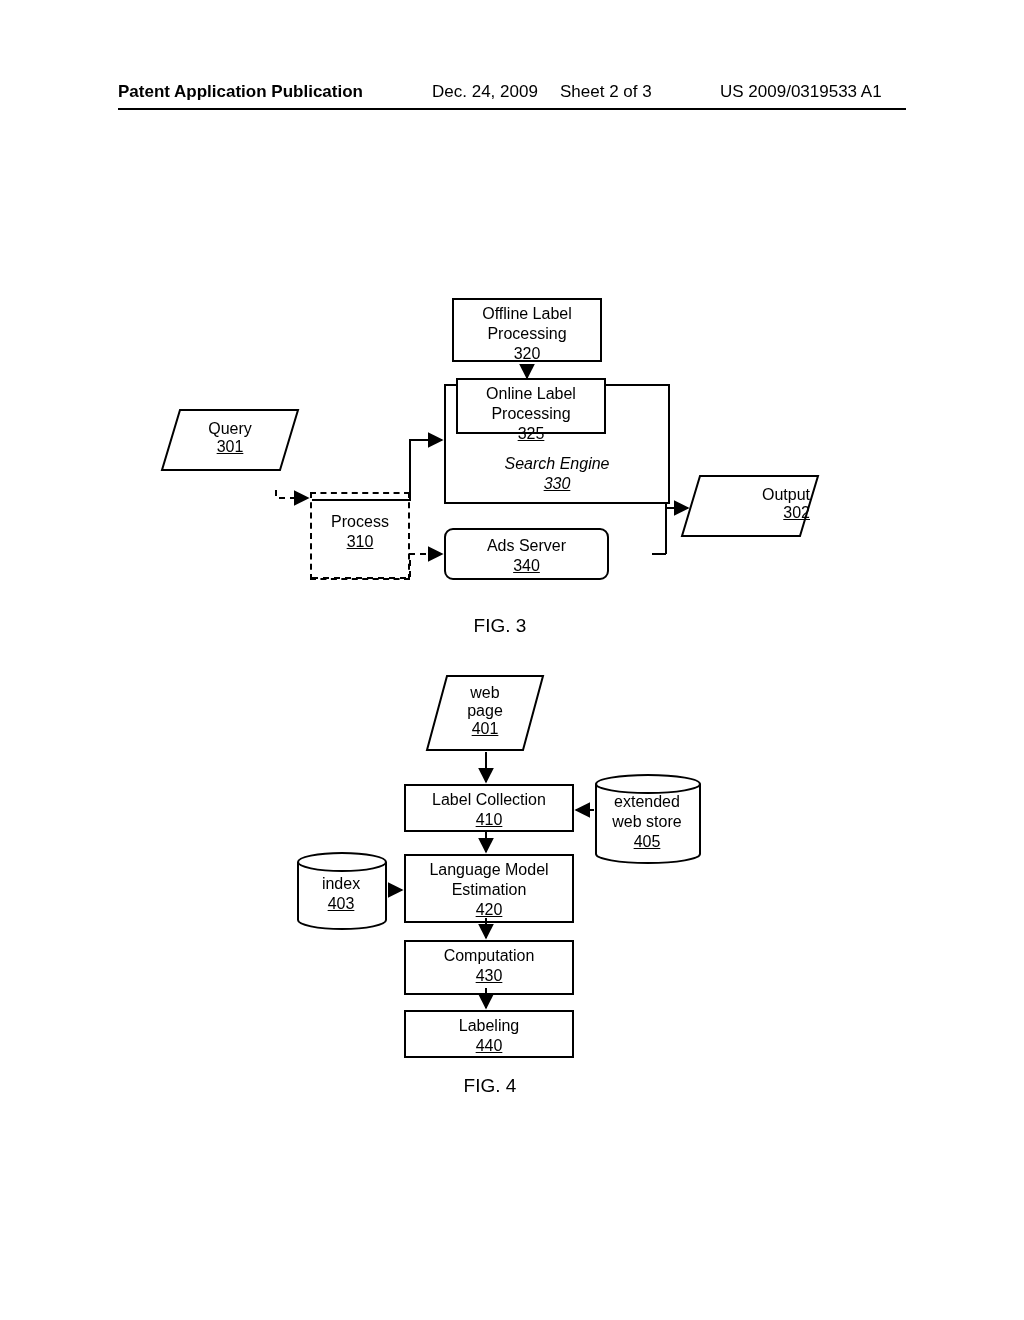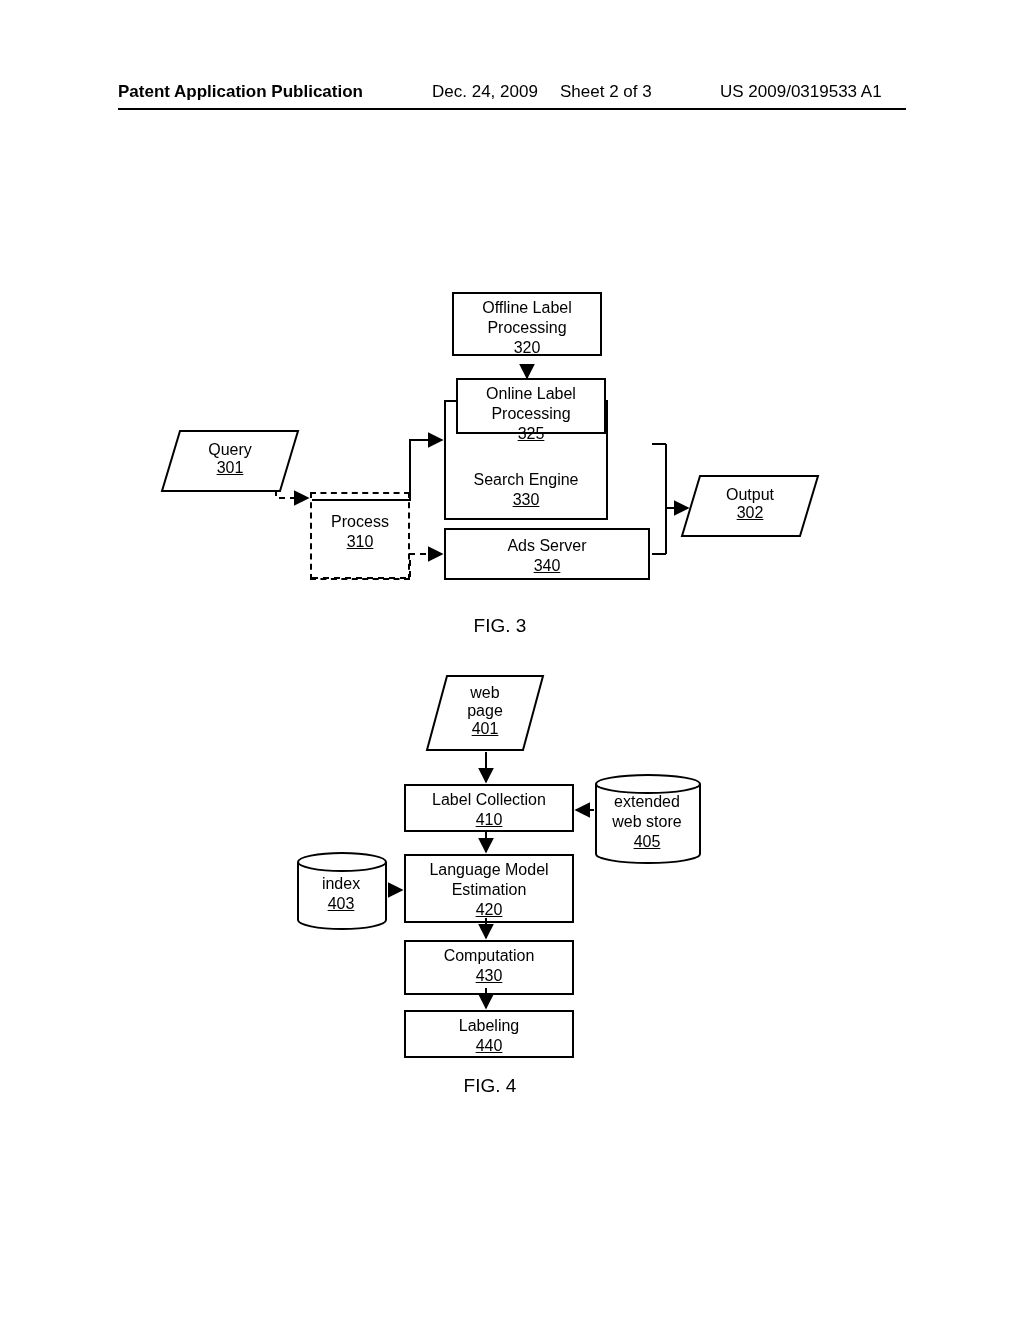--- a/index.html
+++ b/index.html
@@ -71,58 +71,58 @@
 <body>
 
 <div class="header">
   <span class="pub">Patent Application Publication</span>
   <span class="date">Dec. 24, 2009</span>
   <span class="sheet">Sheet 2 of 3</span>
   <span class="num">US 2009/0319533 A1</span>
 </div>
 <div class="header-line"></div>
 
-<div class="parallelogram" style="left:170px; top:433px; width:120px;">
+<div class="parallelogram" style="left:170px; top:412px; width:120px;">
   <svg width="140" height="64" viewBox="0 0 140 64" style="position:absolute; left:-10px; top:-4px;">
     <polygon points="20,2 138,2 120,62 2,62" fill="none" stroke="#000" stroke-width="2"></polygon>
   </svg>
   <div style="position:relative; top:8px;">
     <span>Query</span><br>
     <span class="ref">301</span>
   </div>
 </div>
 
 <div class="box dashed" style="left:310px; top:492px; width:100px; height:88px; padding-top:18px;">
   <span>Process</span><br>
   <span class="ref">310</span>
 </div>
 
-<div class="box" style="left:452px; top:292px; width:150px; height:64px;">
+<div class="box" style="left:452px; top:298px; width:150px; height:64px;">
   <span>Offline Label</span><br>
   <span>Processing</span><br>
   <span class="ref">320</span>
 </div>
 
-<div class="box" style="left:444px; top:400px; width:164px; height:120px; padding-top:68px; z-index:1;">
+<div class="box" style="left:444px; top:384px; width:226px; height:120px; padding-top:68px; z-index:1;font-style:italic;">
   <span>Search Engine</span><br>
   <span class="ref">330</span>
 </div>
 
 <div class="box" style="left:456px; top:378px; width:150px; height:56px; z-index:2;">
   <span>Online Label</span><br>
   <span>Processing</span><br>
   <span class="ref">325</span>
 </div>
 
-<div class="box" style="left:444px; top:528px; width:206px; height:52px; padding-top:6px;">
+<div class="box" style="left:444px; top:528px; width:165px; height:52px; padding-top:6px;border-radius:9px;">
   <span>Ads Server</span><br>
   <span class="ref">340</span>
 </div>
 
-<div class="parallelogram" style="left:690px; top:478px; width:120px;">
+<div class="parallelogram" style="left:690px; top:478px; width:120px;text-align:right;">
   <svg width="140" height="64" viewBox="0 0 140 64" style="position:absolute; left:-10px; top:-4px;">
     <polygon points="20,2 138,2 120,62 2,62" fill="none" stroke="#000" stroke-width="2"></polygon>
   </svg>
   <div style="position:relative; top:8px;">
     <span>Output</span><br>
     <span class="ref">302</span>
   </div>
 </div>
 
 <div class="fig-label" style="left:400px; top:615px;">FIG. 3</div>

